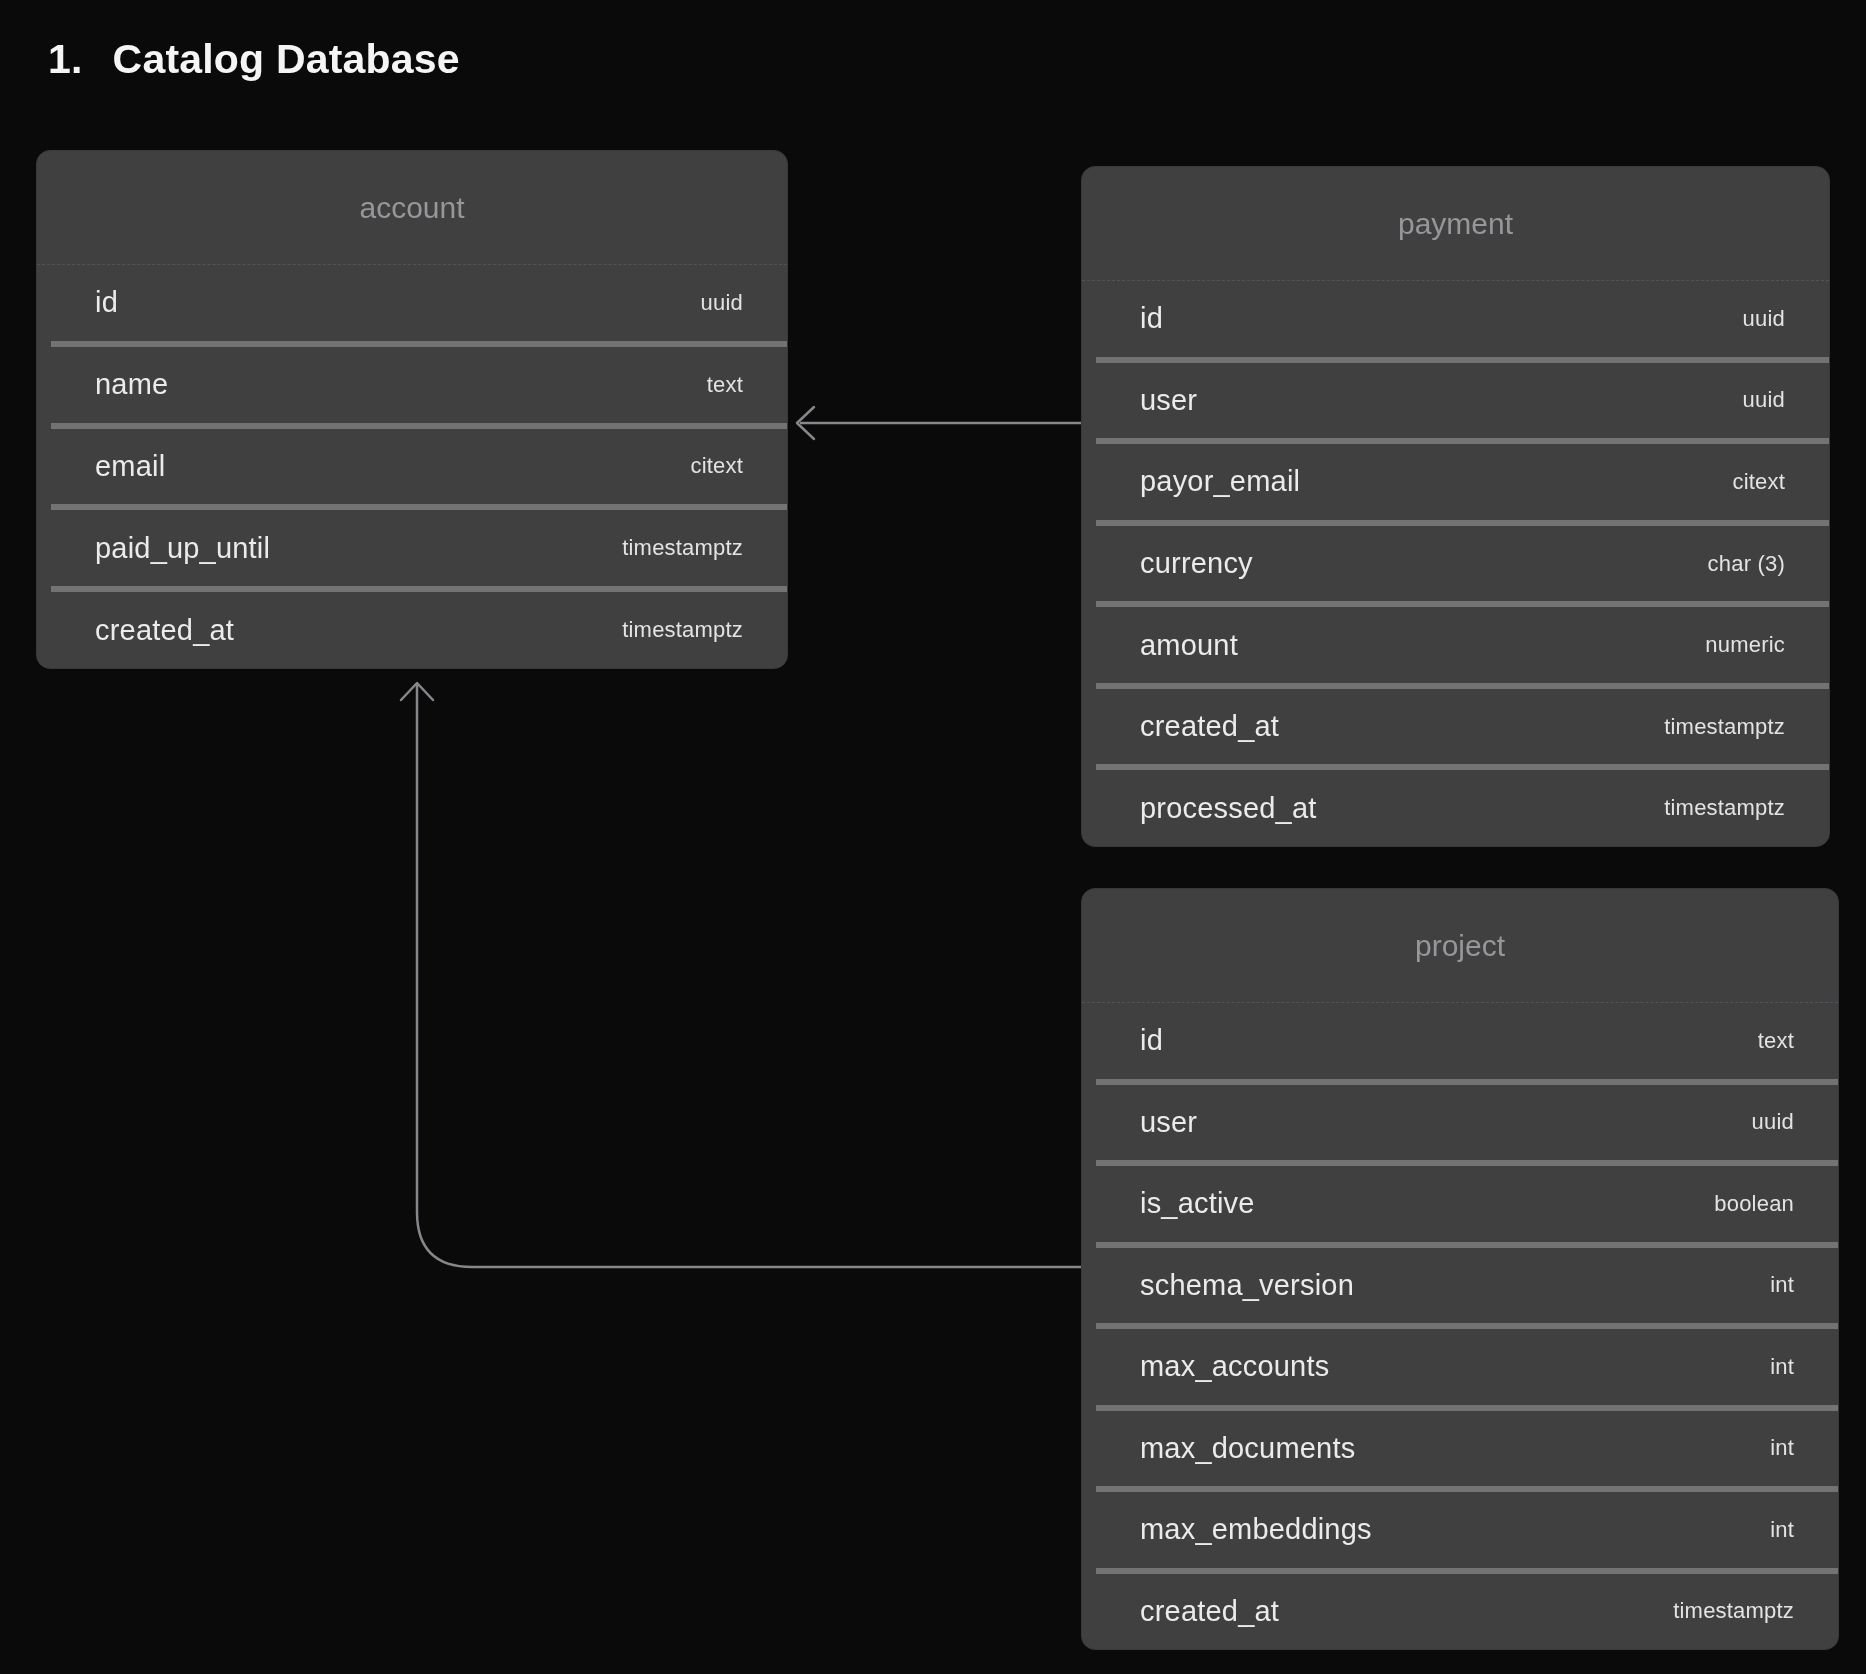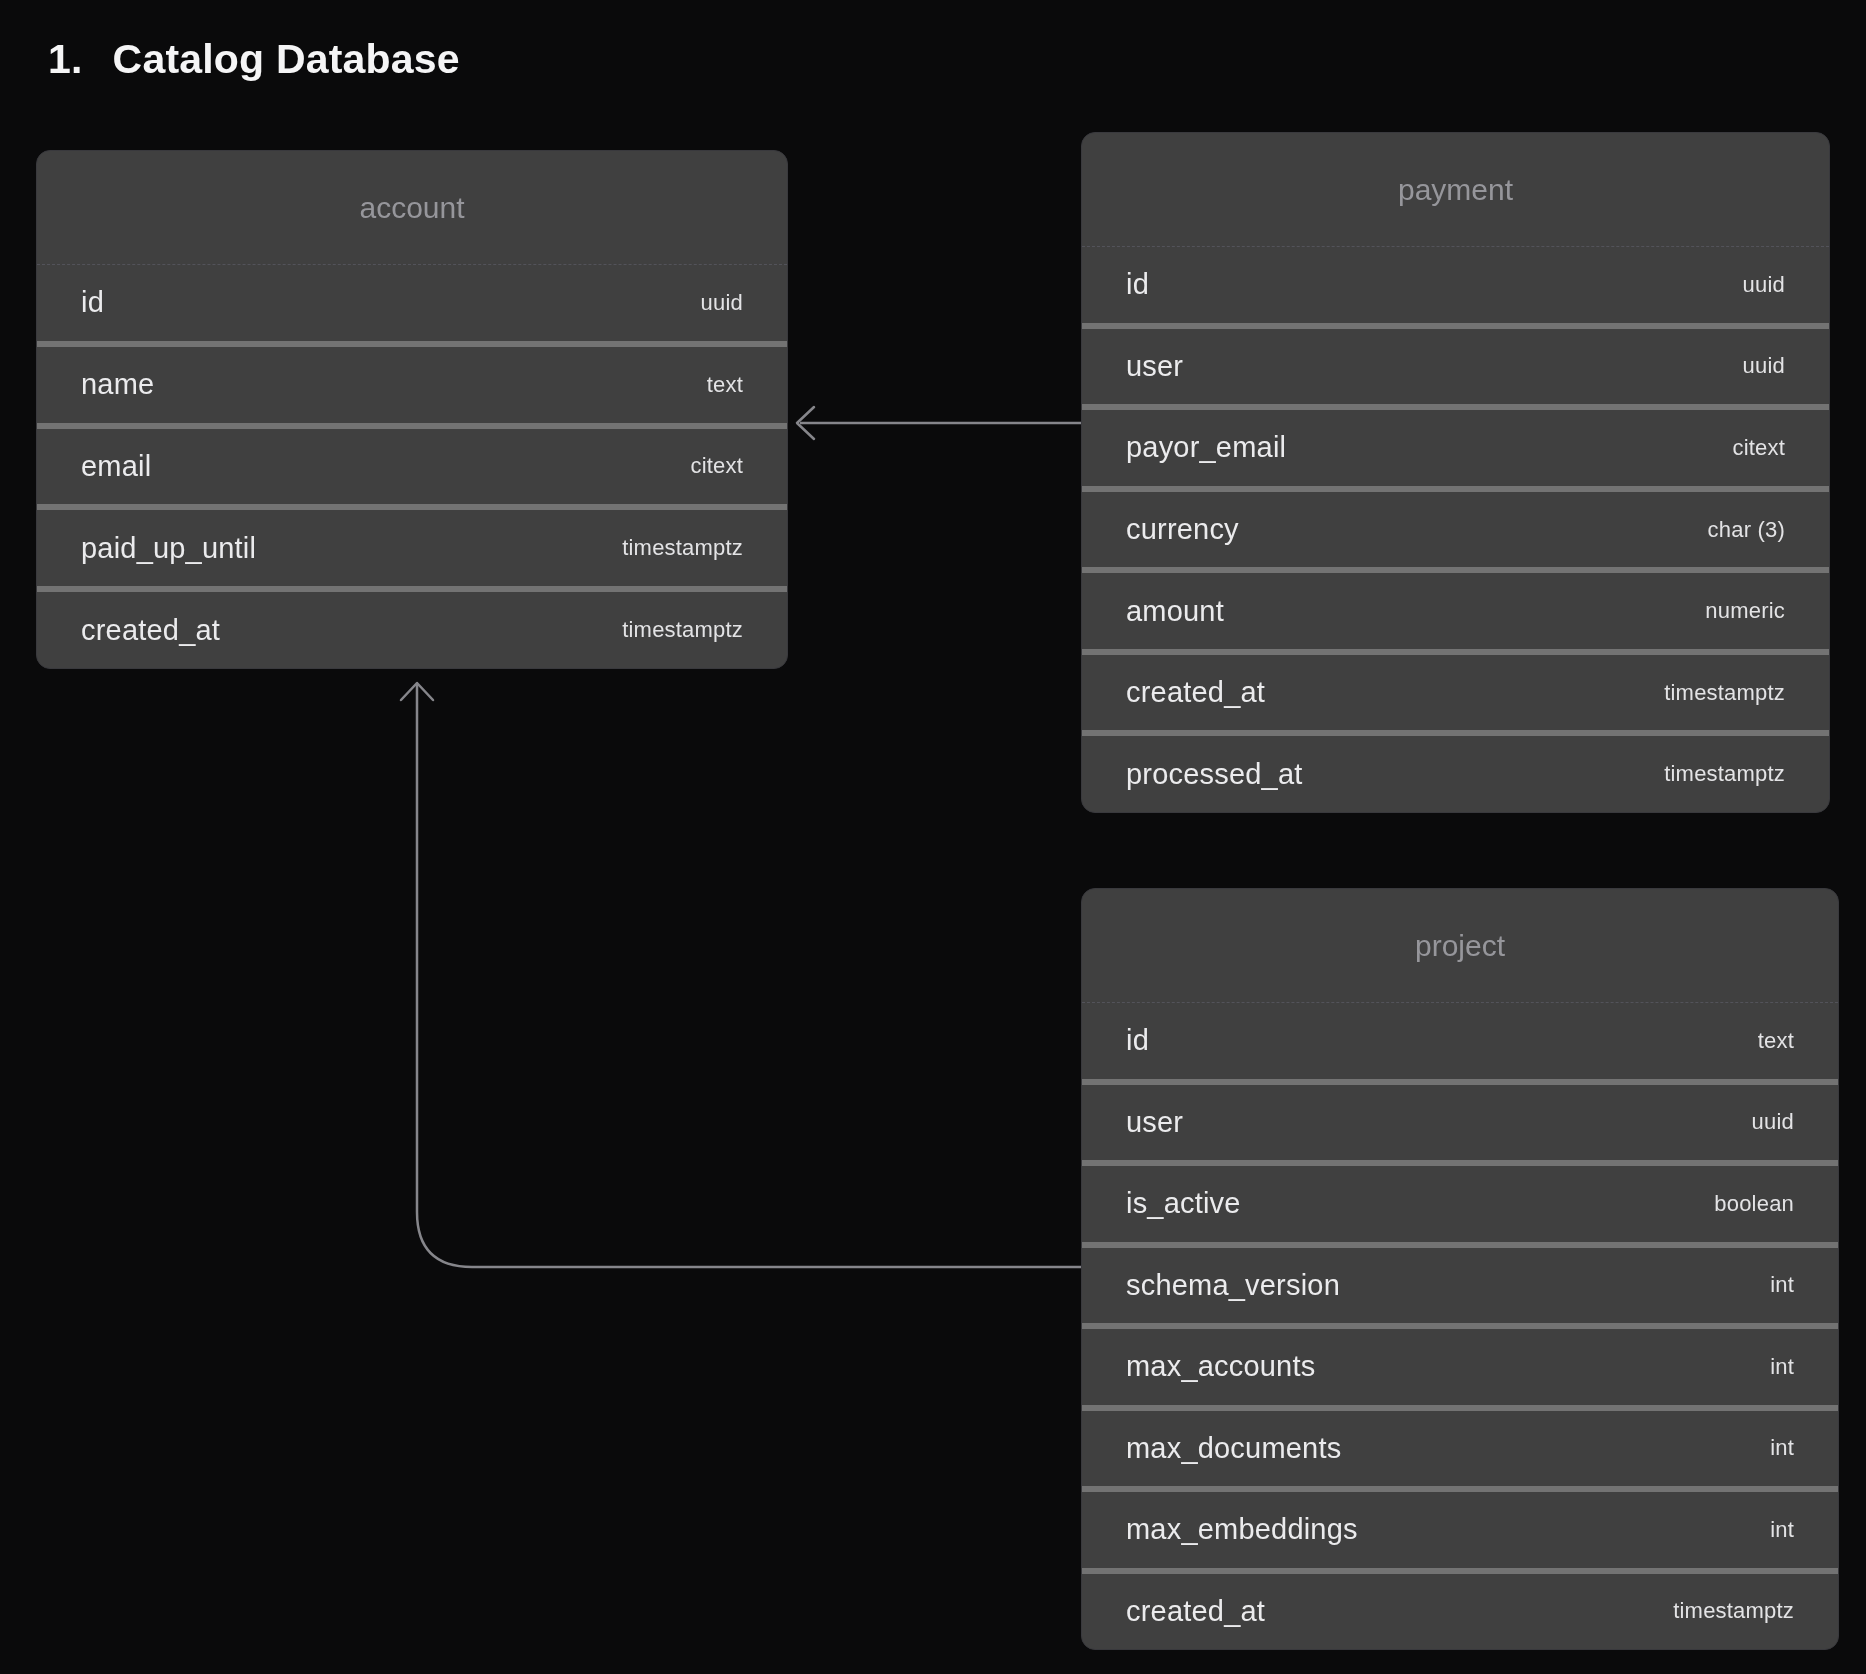--- a/index.html
+++ b/index.html
@@ -13,27 +13,27 @@
     color:#f5f5f6;font-size:41px;font-weight:600;letter-spacing:.2px;
   }
   
   #wires{position:absolute;left:0;top:0;width:1866px;height:1674px;pointer-events:none;}
   
   .table{
     position:absolute;background:#404040;border:1.5px solid #39393d;
     border-radius:14px;display:flex;flex-direction:column;box-sizing:border-box;
   }
   #table-account{left:36px;top:150px;width:752px;height:519px;}
-  #table-payment{left:1081px;top:132px;width:749px;height:681px;}
+  #table-payment{left:1081px;top:166px;width:749px;height:681px;}
   #table-project{left:1081px;top:888px;width:758px;height:762px;}
   .thead{
     height:113px;flex:none;display:flex;align-items:center;justify-content:center;
     color:#96969b;font-size:30px;border-bottom:1px dashed #53535a;
   }
-  .tbody{flex:1;display:flex;flex-direction:column;}
+  .tbody{flex:1;display:flex;flex-direction:column;padding-left:14px;}
   .row{
     flex:1;display:flex;align-items:center;justify-content:space-between;
     padding:0 44px;
   }
   .row + .row{border-top:6px solid #737373;}
   .col-name{color:#ebebed;font-size:29px;letter-spacing:.2px;}
   .col-type{color:#e3e3e5;font-size:22px;letter-spacing:.2px;}
 </style>
 </head>
 <body>

